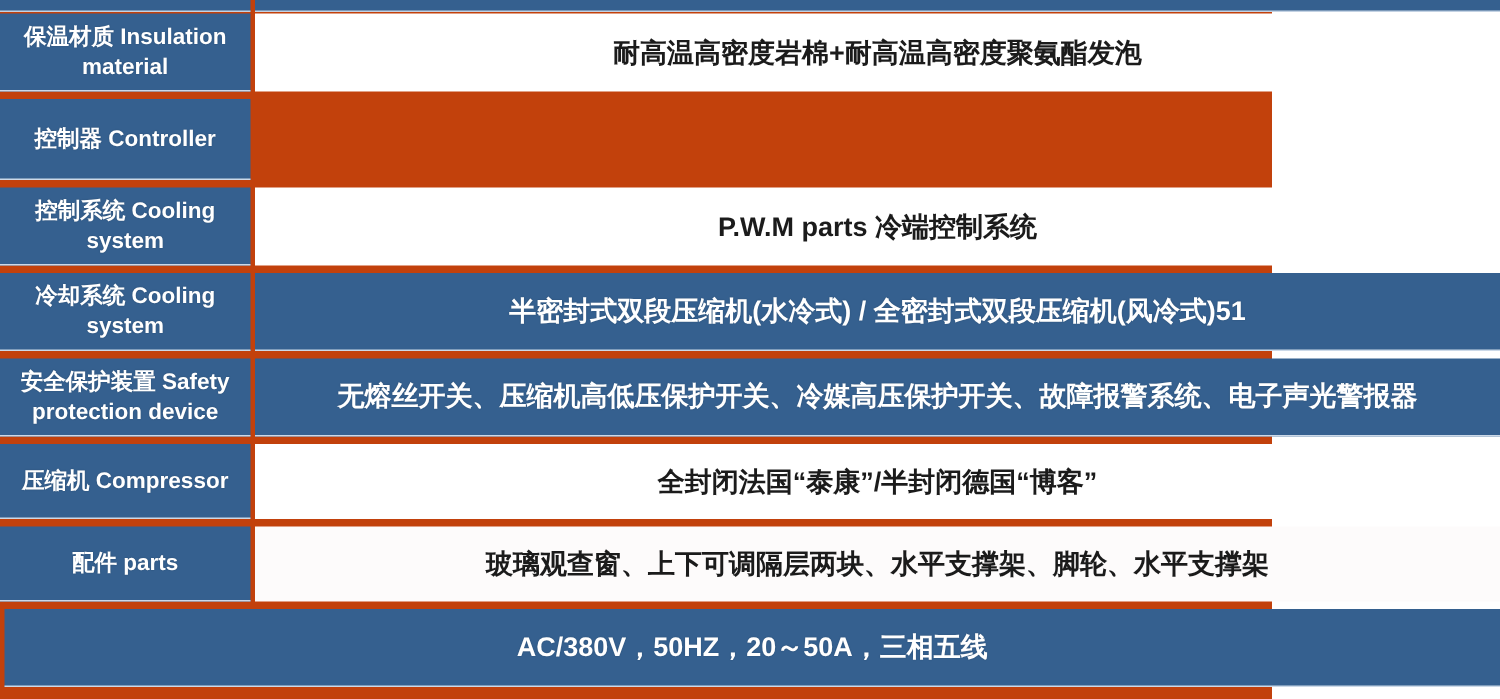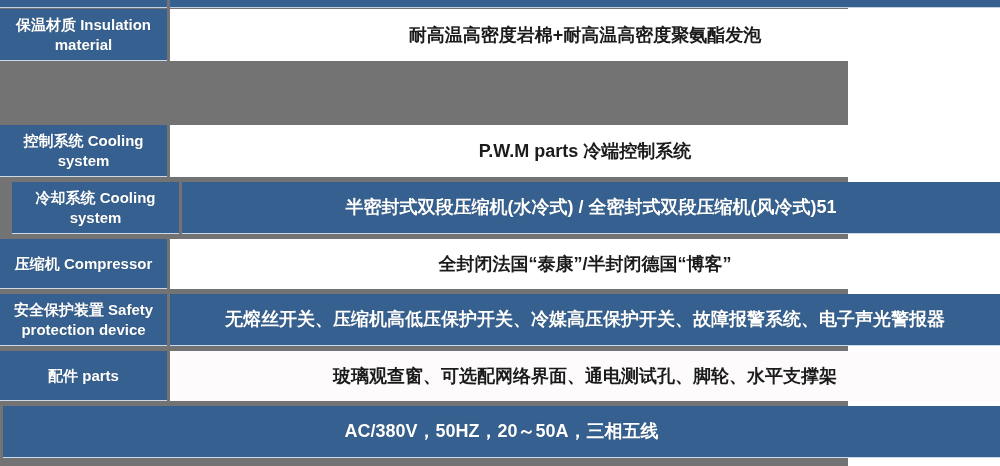--- a/index.html
+++ b/index.html
@@ -11,21 +11,21 @@
     width: 1000px;
     height: 466px;
     overflow: hidden;
     font-family: "Liberation Sans", "DejaVu Sans", sans-serif;
   }
 
   #spec-table {
     width: 848px;
     height: 466px;
     position: relative;
-    background: #737373;
+    background: #c2410c;
   }
 
   
   .top-sliver {
     position: absolute;
     top: 0; left: 0;
     width: 1000px;
     height: 7px;
     pointer-events: none;
   }
@@ -122,49 +122,50 @@
   </div>
 
   <div class="rows" id="rows-container">
       <div class="row white" style="height: 52px;">
         <div class="cell-label">保温材质 Insulation material</div>
         <div class="cell-value">
           <span class="vline">耐高温高密度岩棉+耐高温高密度聚氨酯发泡</span>
         </div>
       </div>
       <div class="row blue" style="height: 54px;">
+        <div class="cell-label">控制器 Controller</div>
       </div>
       <div class="row white" style="height: 52px;">
         <div class="cell-label">控制系统 Cooling system</div>
         <div class="cell-value">
           <span class="vline">P.W.M parts 冷端控制系统</span>
         </div>
       </div>
-      <div class="row blue" style="height: 52px; padding-left: 12px;">
+      <div class="row blue" style="height: 52px;">
         <div class="cell-label">冷却系统 Cooling system</div>
         <div class="cell-value">
           <span class="vline">半密封式双段压缩机(水冷式) / 全密封式双段压缩机(风冷式)51</span>
+        </div>
+      </div>
+      <div class="row blue" style="height: 52px;">
+        <div class="cell-label">安全保护装置 Safety protection device</div>
+        <div class="cell-value">
+          <span class="vline">无熔丝开关、压缩机高低压保护开关、冷媒高压保护开关、故障报警系统、电子声光警报器</span>
         </div>
       </div>
       <div class="row white" style="height: 50px;">
         <div class="cell-label">压缩机 Compressor</div>
         <div class="cell-value">
           <span class="vline">全封闭法国“泰康”/半封闭德国“博客”</span>
         </div>
       </div>
-      <div class="row blue" style="height: 52px;">
-        <div class="cell-label">安全保护装置 Safety protection device</div>
-        <div class="cell-value">
-          <span class="vline">无熔丝开关、压缩机高低压保护开关、冷媒高压保护开关、故障报警系统、电子声光警报器</span>
-        </div>
-      </div>
       <div class="row tint" style="height: 50px;">
         <div class="cell-label">配件 parts</div>
         <div class="cell-value">
-          <span class="vline">玻璃观查窗、可选配网络界面、通电测试孔、脚轮、水平支撑架</span>
+          <span class="vline">玻璃观查窗、上下可调隔层两块、水平支撑架、脚轮、水平支撑架</span>
         </div>
       </div>
       <div class="row blue" style="height: 52px;">
         <div class="cell-value">
           <span class="vline">AC/380V，50HZ，20～50A，三相五线</span>
         </div>
       </div>
     </div>
 
 </div>

